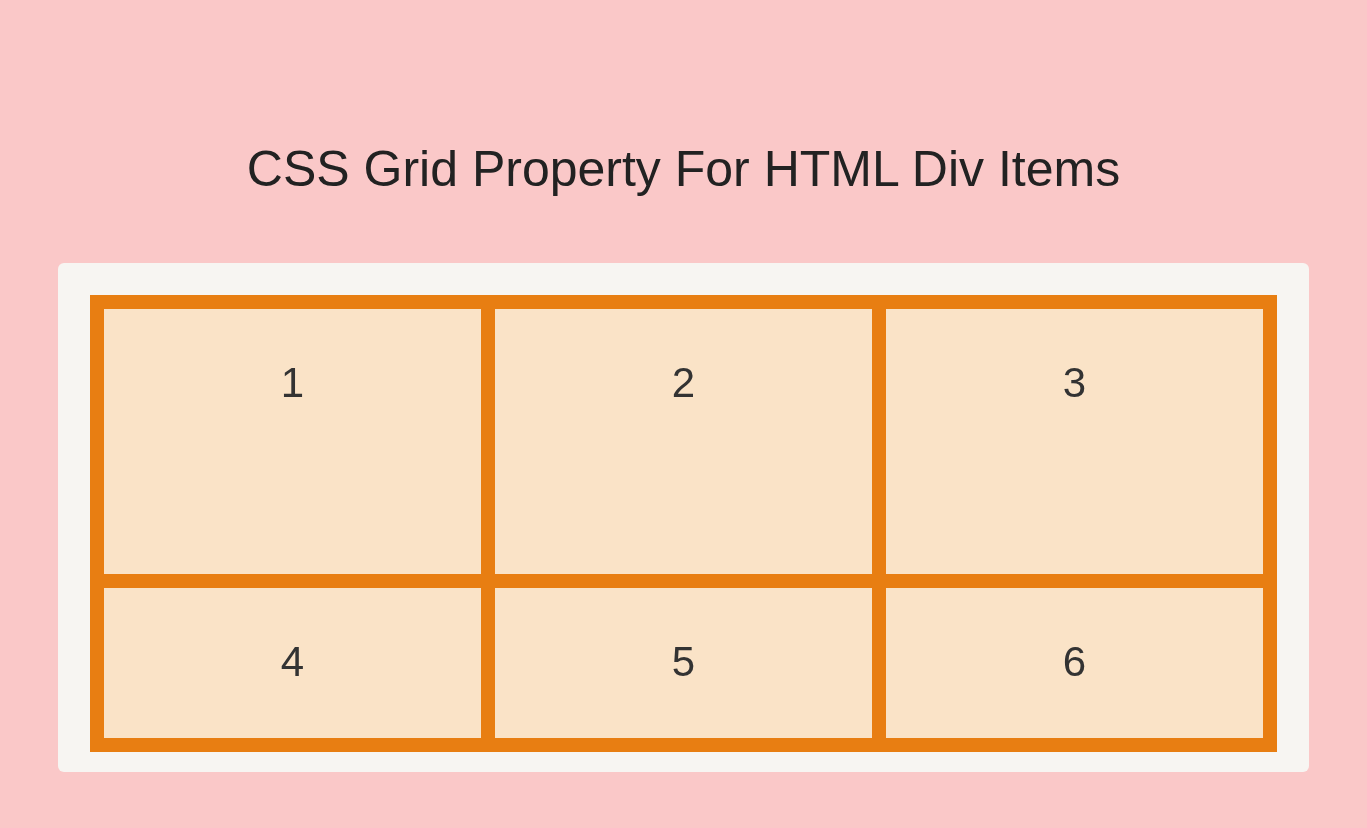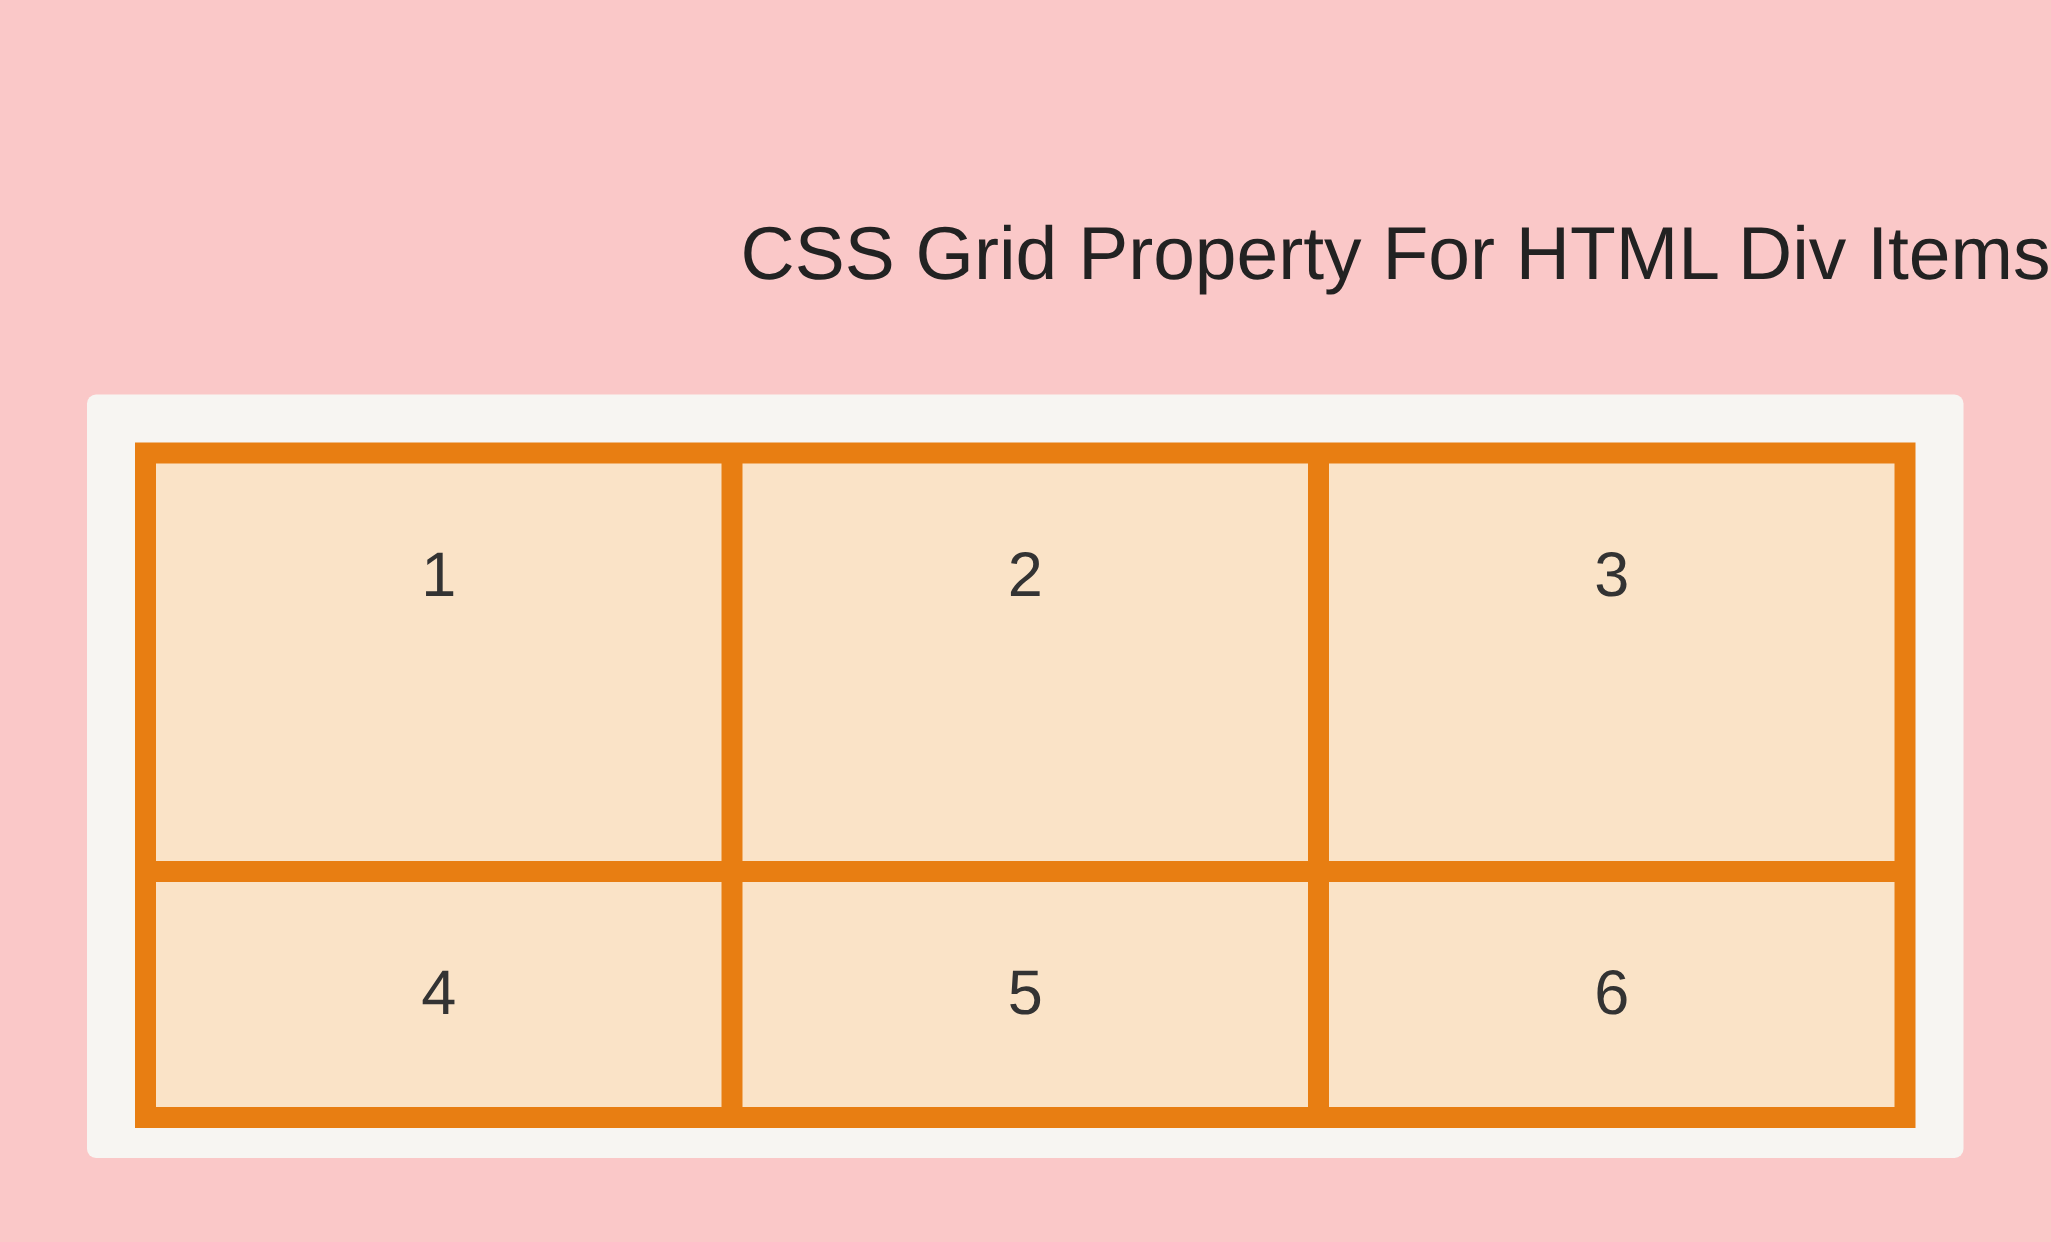--- a/index.html
+++ b/index.html
@@ -10,21 +10,21 @@
 
     body {
       background-color: #fac8c8;
       font-family: Arial, Helvetica, sans-serif;
       width: 1367px;
       height: 828px;
       padding: 0;
     }
 
     .page-title {
-      text-align: right;
+      text-align: center;
       font-size: 50px;
       font-weight: 400;
       color: #222;
       padding-top: 140px;
       padding-bottom: 65px;
     }
 
     .outer-container {
       background-color: #f7f5f2;
       margin: 0 58px;

